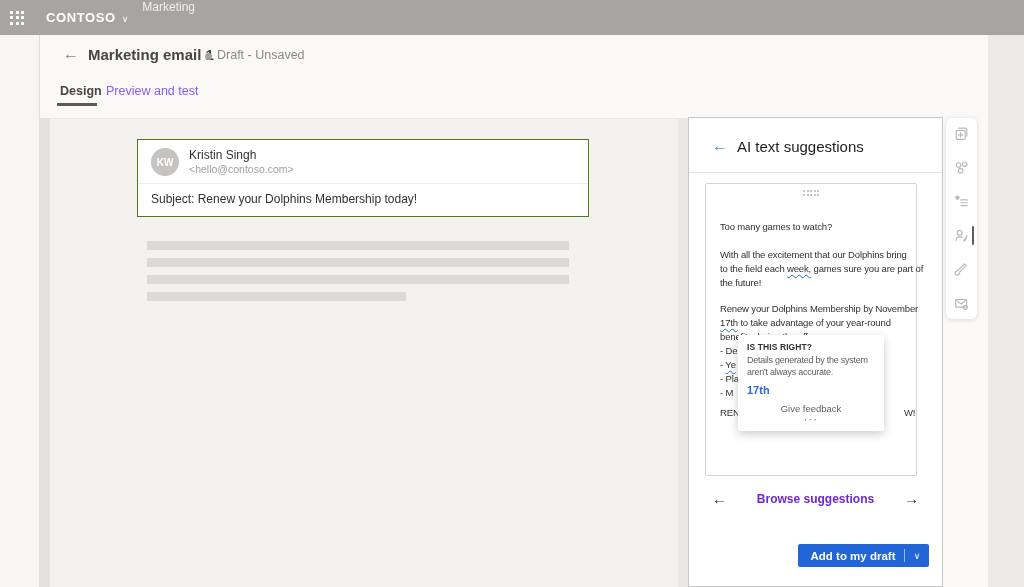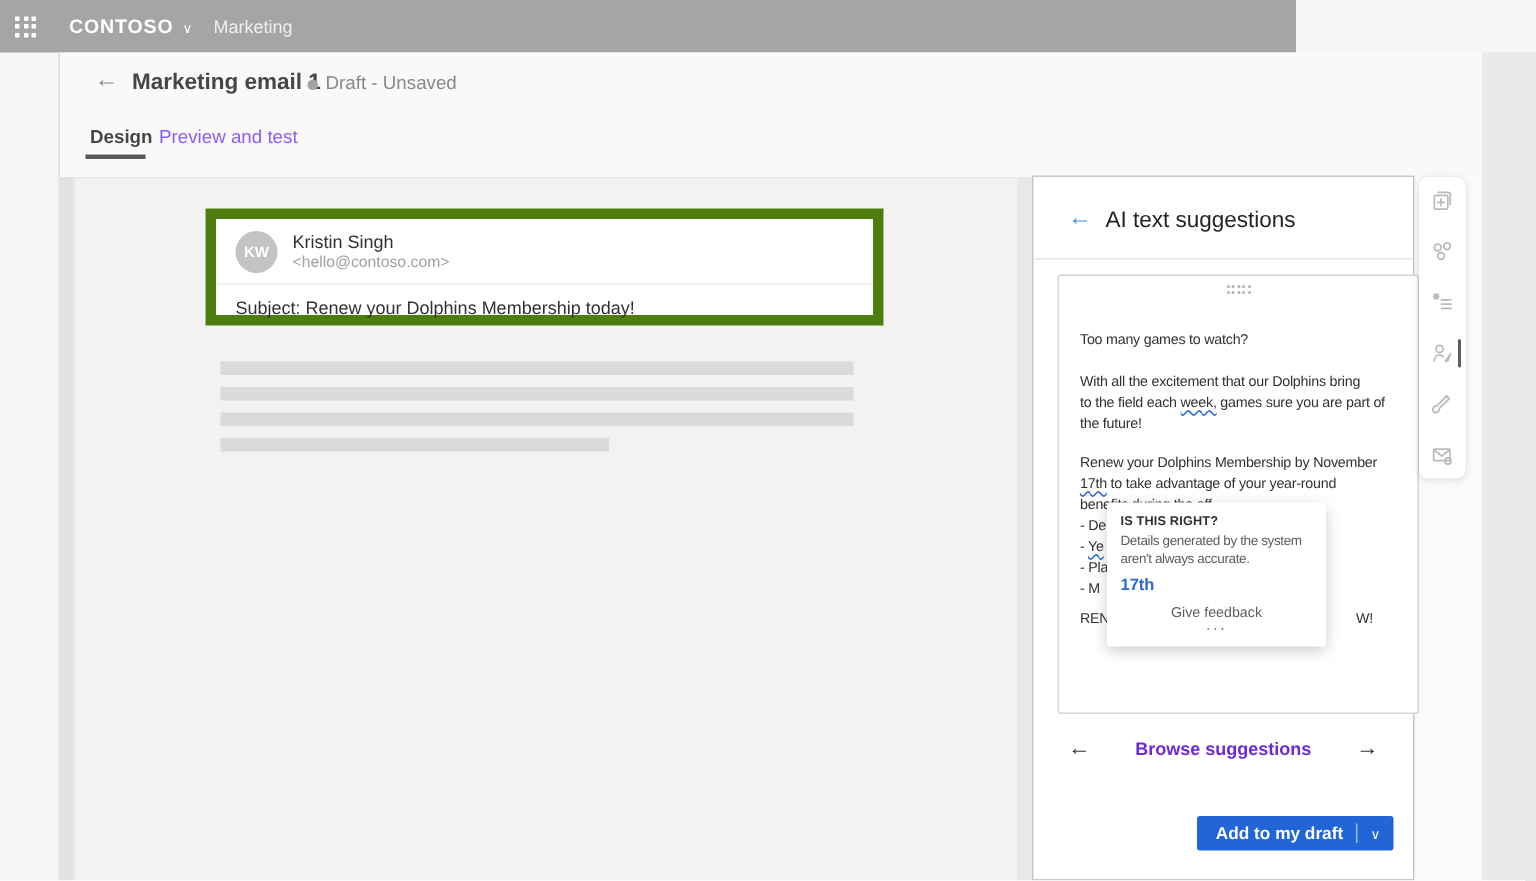--- a/index.html
+++ b/index.html
@@ -2,21 +2,21 @@
 <html><head>
 <meta charset="utf-8">
 <style>
   * { margin:0; padding:0; box-sizing:border-box; }
   html,body { background:#ffffff; }
   #stage {
     position:relative; width:1024px; height:587px; overflow:hidden;
     font-family:"Liberation Sans", sans-serif; background:#f7f6f5;
   }
   
-  .topbar { position:absolute; left:0; top:0; width:864px; height:35px; background:#a6a5a4; display:flex; align-items:center; }
+  .topbar { position:absolute; left:0; top:0; width:1024px; height:35px; background:#a6a5a4; display:flex; }
   .waffle { width:34px; height:35px; display:flex; align-items:center; justify-content:center; cursor:pointer; }
   .waffle-grid { display:grid; grid-template-columns:repeat(3,3px); grid-template-rows:repeat(3,3px); gap:2.5px; }
   .waffle-grid span { width:3px; height:3px; background:#ffffff; border-radius:0.5px; }
   .org-btn { margin-left:12px; display:flex; align-items:center; gap:6px; color:#ffffff; cursor:pointer; }
   .org-name { font-size:13px; font-weight:bold; letter-spacing:0.6px; }
   .org-chev { font-size:9px; opacity:0.95; transform:translateY(1px); }
   .area-label { margin-left:14px; font-size:12px; color:rgba(255,255,255,0.82); }
 
   
   .hdr { position:absolute; left:39px; top:35px; width:949px; height:83px; background:#faf9f8; border-left:1px solid #e0dedc; }
@@ -30,38 +30,38 @@
   .tab-preview { left:66px; color:#8b5cf6; }
 
   
   .right-gray { position:absolute; left:988px; top:35px; width:36px; height:552px; background:#ebeae9; }
   .left-strip { position:absolute; left:39px; top:118px; width:10px; height:469px; background:#e3e2e1; }
   .mid-gap { position:absolute; left:678px; top:118px; width:10px; height:469px; background:#e9e8e7; }
   .mid-white { position:absolute; left:943px; top:118px; width:45px; height:469px; background:#fbfaf9; }
   .canvas { position:absolute; left:49px; top:118px; width:629px; height:469px; background:#f3f2f1; border-top:1px solid #e9e7e5; border-left:1px solid #e9e7e5; }
 
   
-  .email-card { position:absolute; left:87px; top:20px; width:452px; height:78px; background:#ffffff; border:7px solid #4d7c0f; cursor:pointer; }
+  .email-card { position:absolute; left:87px; top:20px; width:452px; height:78px; background:#ffffff; border:1px solid #4d7c0f; cursor:pointer; }
   .sender-row { position:relative; height:44px; border-bottom:1px solid #edebe9; }
   .avatar { position:absolute; left:13px; top:8px; width:28px; height:28px; border-radius:50%; background:#c6c4c2; color:#ffffff; font-size:10px; font-weight:600; display:flex; align-items:center; justify-content:center; }
   .sender-name { position:absolute; left:51px; top:8px; font-size:12px; color:#323130; }
   .sender-addr { position:absolute; left:51px; top:23px; font-size:10.5px; color:#a19f9d; }
   .subject-row { position:relative; height:32px; }
   .subject-text { position:absolute; left:13px; top:8px; font-size:12px; color:#323130; }
   .skel { position:absolute; left:97px; height:9px; background:#dbdad9; }
   .skel1 { top:122px; width:422px; } .skel2 { top:139px; width:422px; }
   .skel3 { top:156px; width:422px; } .skel4 { top:173px; width:259px; }
 
   
   .panel { position:absolute; left:688px; top:117px; width:255px; height:470px; background:#ffffff; border:1px solid #c9c7c5; }
   .panel-hd { position:relative; height:55px; border-bottom:1px solid #e8e6e4; }
   .panel-back { position:absolute; left:23px; top:19px; font-size:16px; color:#4a90d9; cursor:pointer; }
   .panel-title { position:absolute; left:48px; top:20px; font-size:15px; font-weight:400; color:#252423; }
 
-  .sugg-card { position:absolute; left:16px; top:65px; width:241px; height:293px; background:#ffffff; border:1px solid #d6d4d2; border-radius:2px; }
+  .sugg-card { position:absolute; left:16px; top:65px; width:212px; height:293px; background:#ffffff; border:1px solid #d6d4d2; border-radius:2px; }
   .drag-handle { position:absolute; left:50%; top:6px; transform:translateX(-50%); display:grid; grid-template-columns:repeat(5,2px); grid-template-rows:repeat(2,2px); gap:1.5px; cursor:grab; }
   .drag-handle span { width:2px; height:2px; background:#b3b1af; border-radius:50%; }
   .card-text { position:absolute; left:14px; top:36px; width:192px; font-size:9.5px; letter-spacing:-0.15px; line-height:14px; color:#323130; }
   .s-line { white-space:nowrap; height:14px; }
   .s-split { position:relative; }
   .s-right { position:absolute; left:184px; top:0; }
   .squiggle { text-decoration:underline; text-decoration-style:wavy; text-decoration-color:#2b6bd3; text-decoration-thickness:1px; text-underline-offset:2px; }
 
   .tooltip { position:absolute; left:49px; top:217px; width:146px; background:#ffffff; border-radius:2px; box-shadow:0 3px 10px rgba(0,0,0,0.20); padding:7px 9px 6px 9px; z-index:5; }
   .tip-head { font-size:8.5px; font-weight:bold; color:#323130; letter-spacing:0.1px; }

